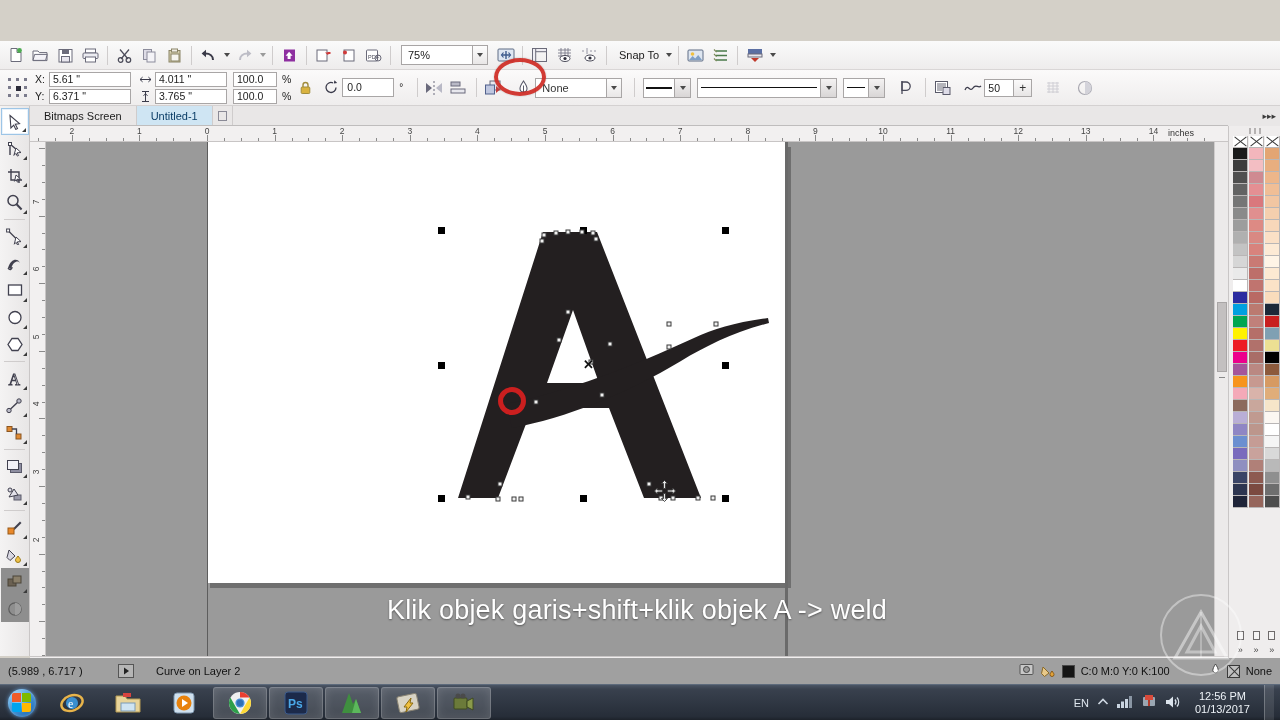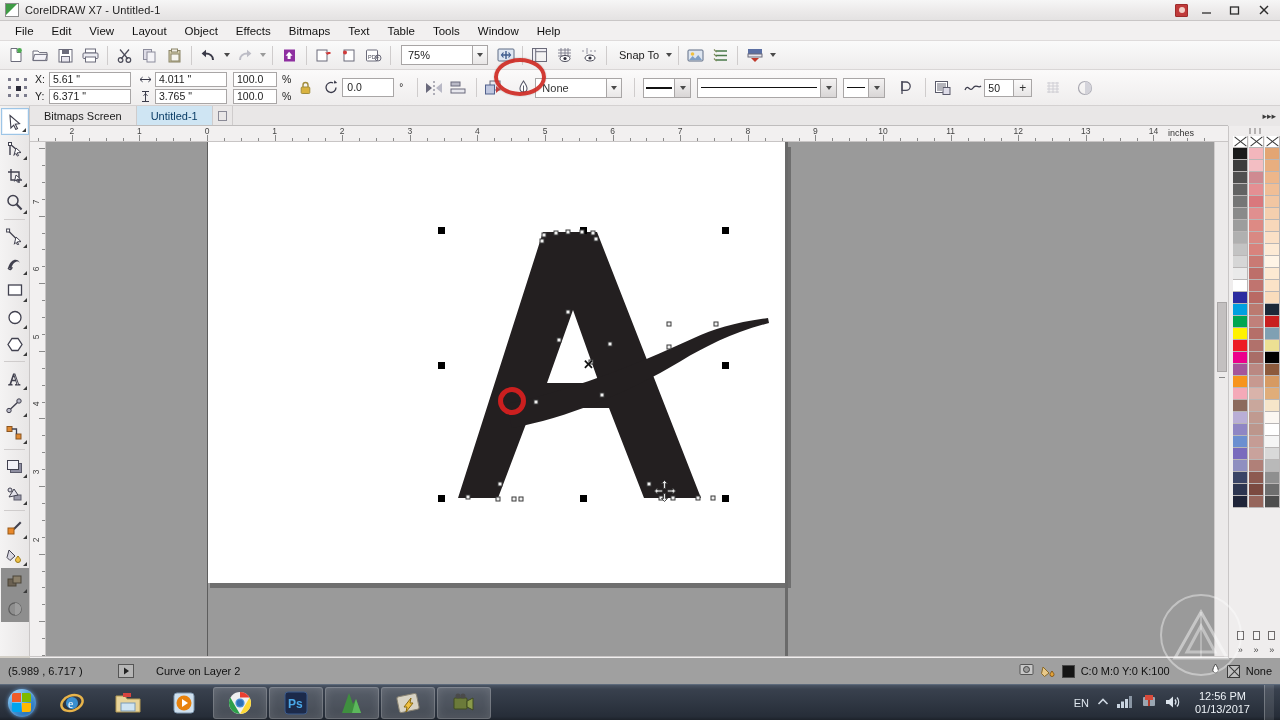--- a/index.html
+++ b/index.html
@@ -325,63 +325,21 @@
   }
   .tray .lang{font-size:11px;color:#dfe6ee;}
   .clock{display:flex;flex-direction:column;align-items:center;line-height:13px;font-size:11px;color:#eef3f8;padding:0 6px;}
   .showdesk{width:10px;height:36px;background:rgba(255,255,255,.10);border-left:1px solid rgba(255,255,255,.25);}
 </style>
 </head>
 <body>
 
 <div id="app">
 
-  <div class="titlebar">
-    <div class="tb-icon">
-      <div class="sq"></div>
-        <div class="tri"></div>
-    </div>
-    <div class="tb-title">CorelDRAW X7 - Untitled-1</div>
-    <div class="tb-right">
-      <div class="tb-user">
-          <div class="av"></div>
-        </div>
-      <div class="tb-btn">
-        <svg width="11" height="11">
-            <line x1="1" y1="8" x2="10" y2="8" stroke="#2d2d2d" stroke-width="1.3"></line>
-          </svg>
-      </div>
-      <div class="tb-btn">
-        <svg width="11" height="11">
-            <rect x="1.5" y="2" width="8" height="7" fill="none" stroke="#2d2d2d" stroke-width="1.3"></rect>
-          </svg>
-      </div>
-      <div class="tb-btn close">
-        <svg width="12" height="12">
-            <line x1="2" y1="2" x2="10" y2="10" stroke="#2d2d2d" stroke-width="1.4"></line>
-            <line x1="10" y1="2" x2="2" y2="10" stroke="#2d2d2d" stroke-width="1.4"></line>
-          </svg>
-      </div>
-    </div>
-  </div>
-
-  <div class="menubar">
-    <div class="mi">File</div>
-    <div class="mi">Edit</div>
-    <div class="mi">View</div>
-    <div class="mi">Layout</div>
-    <div class="mi">Object</div>
-    <div class="mi">Effects</div>
-    <div class="mi">Bitmaps</div>
-    <div class="mi">Text</div>
-    <div class="mi">Table</div>
-    <div class="mi">Tools</div>
-    <div class="mi">Window</div>
-    <div class="mi">Help</div>
-  </div>
+
 
   <div class="toolbar">
     <div class="tbtn">
       <svg width="16" height="16">
           <path d="M3 1.5h6l4 4v9H3z" fill="#fff" stroke="#6b6b7a" stroke-width="1"></path>
           <path d="M9 1.5v4h4" fill="none" stroke="#6b6b7a"></path>
           <circle cx="11.5" cy="3.5" r="2.4" fill="#4eac52"></circle>
         </svg>
     </div>
     <div class="tbtn">
@@ -1063,20 +1021,21 @@
 
     <svg style="position:absolute;left:607px;top:337px" width="24" height="24">
       <g fill="#e8e8e8" stroke="#3a3a3a" stroke-width="0.9">
         <path d="M11.5 1.5l3 3h-2v5h-2v-5h-2z"></path>
         <path d="M11.5 22.5l3-3h-2v-5h-2v5h-2z"></path>
         <path d="M1.5 12l3-3v2h5v2h-5v2z"></path>
         <path d="M22.5 12l-3-3v2h-5v2h5v2z"></path>
       </g>
     </svg>
 
+    <div class="subtitle">Klik objek garis+shift+klik objek A -&gt; weld</div>
   </div>
 
   <div class="vscroll">
     <div class="vthumb"></div>
     <div class="vgrip"></div>
   </div>
 
   <div class="navbar">
     <div class="navbtn">
       <svg width="11" height="12">

